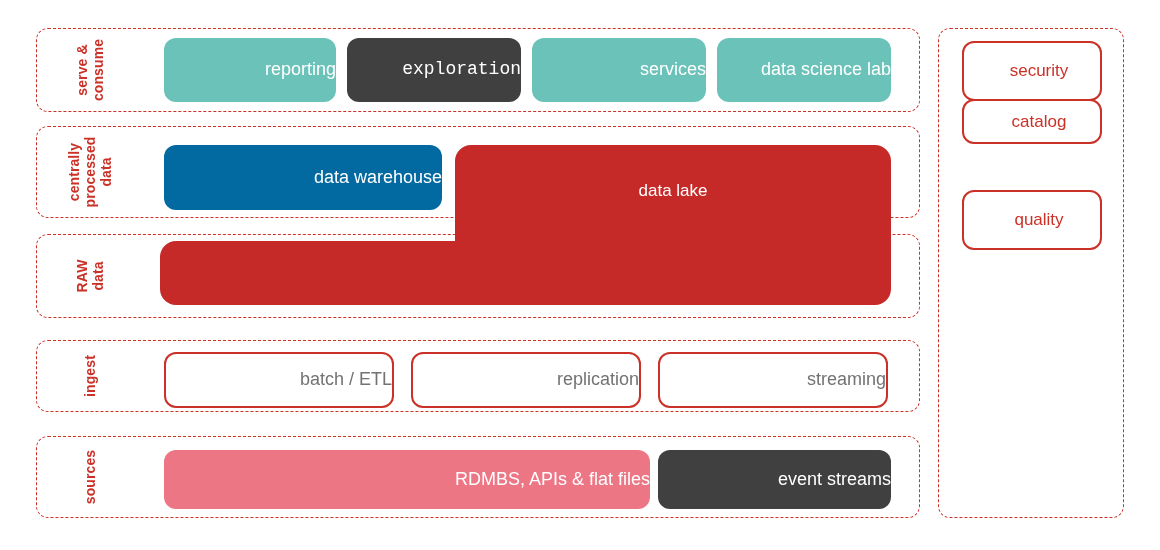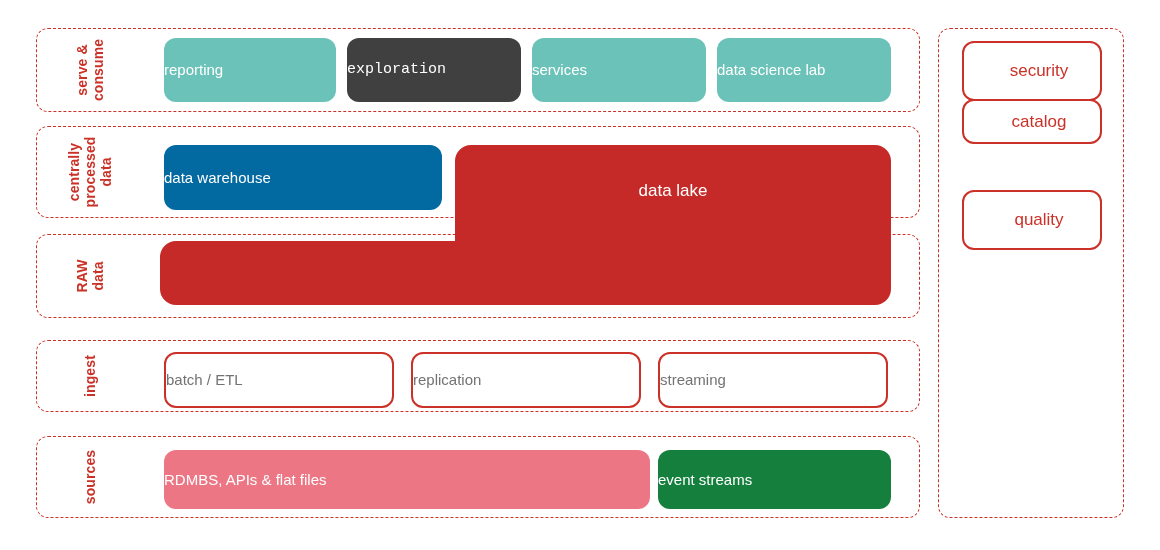--- a/index.html
+++ b/index.html
@@ -54,23 +54,23 @@
     bottom: 0;
     width: 80px;
   }
 
   
   .node {
     position: absolute;
     box-sizing: border-box;
     display: flex;
     align-items: center;
-    justify-content: flex-start;
+    justify-content: flex-end;
     border-radius: 12px;
-    font-size: 15px;
+    font-size: 18px;
     text-align: center;
     line-height: 1.2;
   }
   .node.filled {
     color: #ffffff;
     border: none;
   }
   .node.outline {
     background: #ffffff;
     color: #737373;
@@ -192,21 +192,21 @@
 
   <div class="lane" style="left:36px; top:436px; width:884px; height:82px;">
     <div class="lane-label-wrap">
       <div class="lane-label">sources</div>
     </div>
   </div>
 
   <div class="node filled" style="left:164px; top:450px; width:486px; height:59px; background:#ED7685;">
     <span>RDMBS, APIs &amp; flat files</span>
   </div>
-  <div class="node filled" style="left:658px; top:450px; width:233px; height:59px; background:#15803d;">
+  <div class="node filled" style="left:658px; top:450px; width:233px; height:59px; background:#404040;">
     <span>event streams</span>
   </div>
 
   <div class="lane" style="left:938px; top:28px; width:186px; height:490px;"></div>
 
   <div class="gov-node" style="left:962px; top:41px; width:140px; height:60px;">
     <span>security</span>
   </div>
   <div class="gov-node" style="left:962px; top:99px; width:140px; height:45px;">
     <span>catalog</span>

